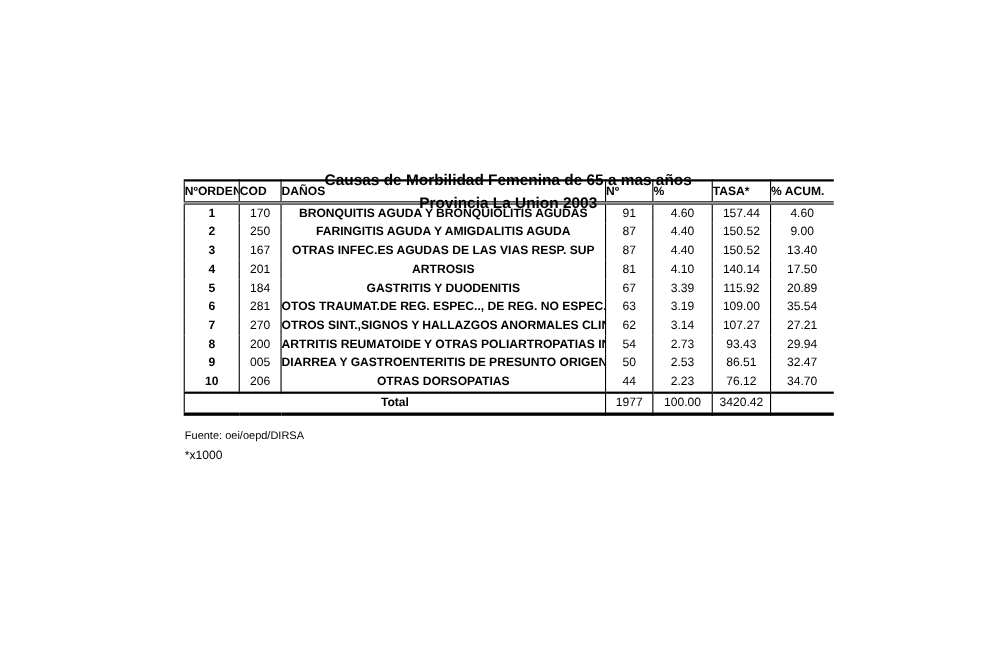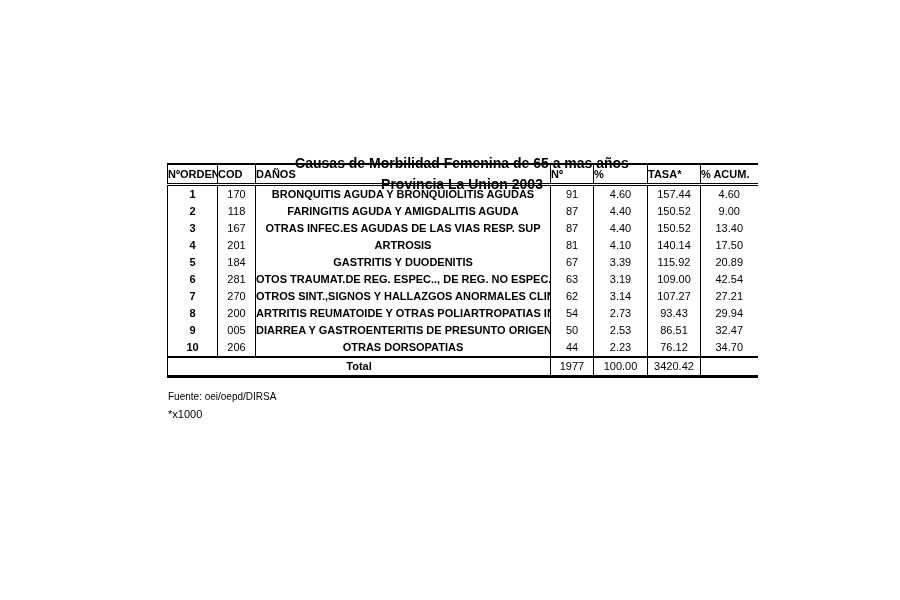--- a/index.html
+++ b/index.html
@@ -115,21 +115,21 @@
         <td class="cell-orden">1</td>
         <td>170</td>
         <td class="cell-danos">BRONQUITIS AGUDA Y BRONQUIOLITIS AGUDAS</td>
         <td>91</td>
         <td>4.60</td>
         <td>157.44</td>
         <td>4.60</td>
       </tr>
       <tr>
         <td class="cell-orden">2</td>
-        <td>118</td>
+        <td>250</td>
         <td class="cell-danos">FARINGITIS AGUDA Y AMIGDALITIS AGUDA</td>
         <td>87</td>
         <td>4.40</td>
         <td>150.52</td>
         <td>9.00</td>
       </tr>
       <tr>
         <td class="cell-orden">3</td>
         <td>167</td>
         <td class="cell-danos">OTRAS INFEC.ES AGUDAS DE LAS VIAS RESP. SUP</td>
@@ -156,21 +156,21 @@
         <td>115.92</td>
         <td>20.89</td>
       </tr>
       <tr>
         <td class="cell-orden">6</td>
         <td>281</td>
         <td class="cell-danos">OTOS TRAUMAT.DE REG. ESPEC.., DE REG. NO ESPEC.. Y DE</td>
         <td>63</td>
         <td>3.19</td>
         <td>109.00</td>
-        <td>42.54</td>
+        <td>35.54</td>
       </tr>
       <tr>
         <td class="cell-orden">7</td>
         <td>270</td>
         <td class="cell-danos">OTROS SINT.,SIGNOS Y HALLAZGOS ANORMALES CLINICOS</td>
         <td>62</td>
         <td>3.14</td>
         <td>107.27</td>
         <td>27.21</td>
       </tr>

